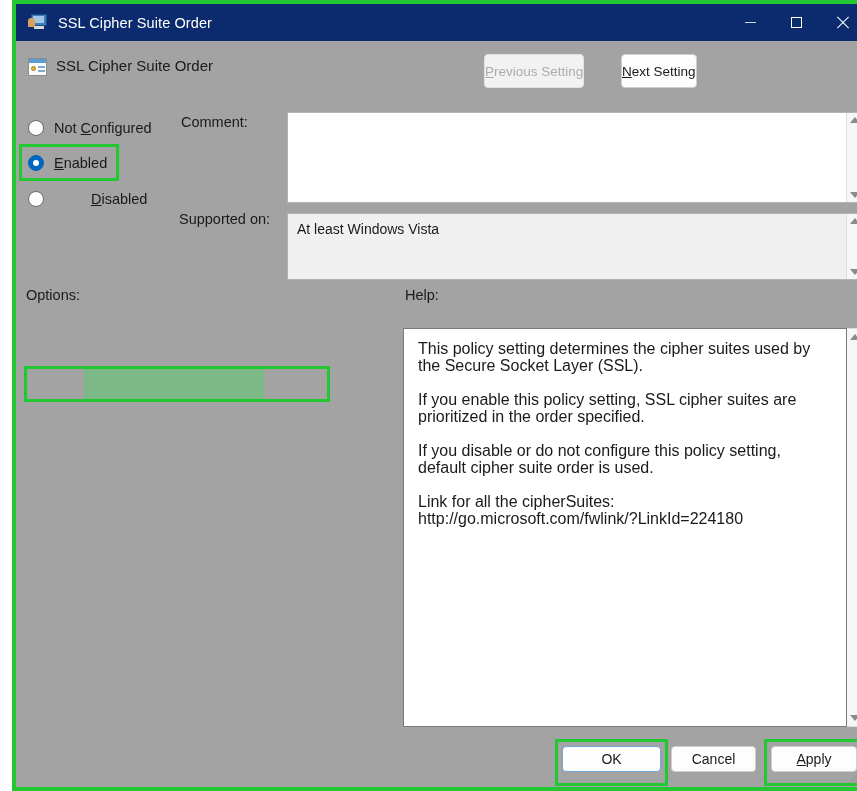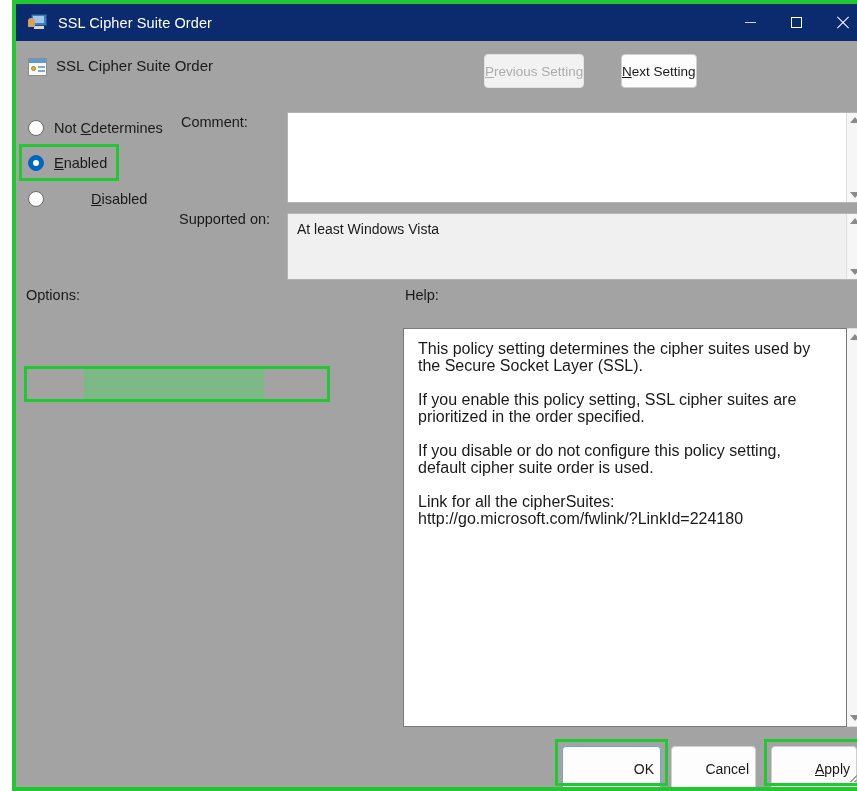--- a/index.html
+++ b/index.html
@@ -360,29 +360,28 @@
     flex-direction: column;
     justify-content: space-between;
     align-items: center;
     padding: 5px 0;
   }
 
   
   .dlg-btn {
     position: absolute;
     top: 742px;
-    height: 45px;
+    height: 26px;
     background: #FDFDFD;
     border: 1px solid #CFCFCF;
     border-radius: 4px;
     font-family: "Liberation Sans", sans-serif;
     font-size: 14px;
     color: #1A1A1A;
     cursor: pointer;
-    text-align: right;
   }
   #btn-ok {
     left: 546px; width: 99px;
     border: 1.6px solid #6CA6DC;
   }
   #btn-cancel { left: 655px; width: 85px; }
   #btn-apply  { left: 755px; width: 86px; }
 
   .resize-grip {
     position: absolute;
@@ -426,21 +425,21 @@
         <div class="l1"></div>
         <div class="l2"></div>
     </div>
     <div class="header-title">SSL Cipher Suite Order</div>
     <button class="nav-btn disabled" id="btn-prev"><span class="acc">P</span><span>revious Setting</span></button>
     <button class="nav-btn" id="btn-next"><span class="acc">N</span><span>ext Setting</span></button>
   </div>
 
   <div class="radio-row" id="radio-notconfigured">
     <span class="radio-mark"></span>
-    <span class="radio-label"><span>Not </span><span class="acc">C</span><span>determines</span></span>
+    <span class="radio-label"><span>Not </span><span class="acc">C</span><span>onfigured</span></span>
   </div>
   <div class="radio-row" id="radio-enabled">
     <span class="radio-mark checked"></span>
     <span class="radio-label"><span></span><span class="acc">E</span><span>nabled</span></span>
   </div>
   <div class="radio-row" id="radio-disabled">
     <span class="radio-mark"></span>
     <span class="radio-label"><span></span><span class="acc">D</span><span>isabled</span></span>
   </div>
 

